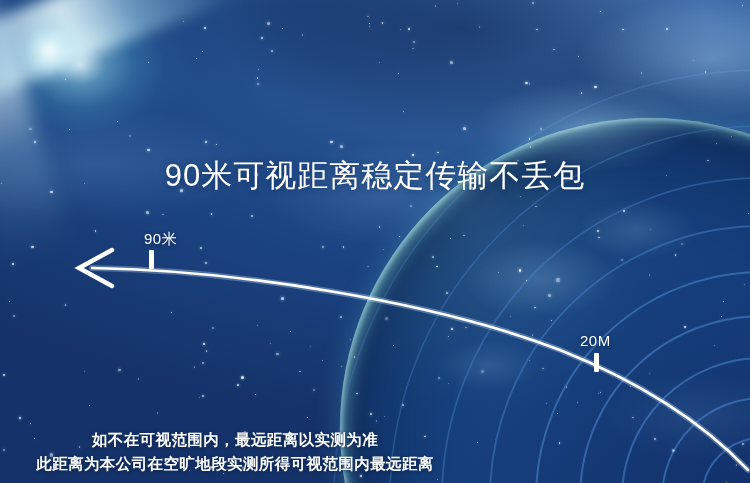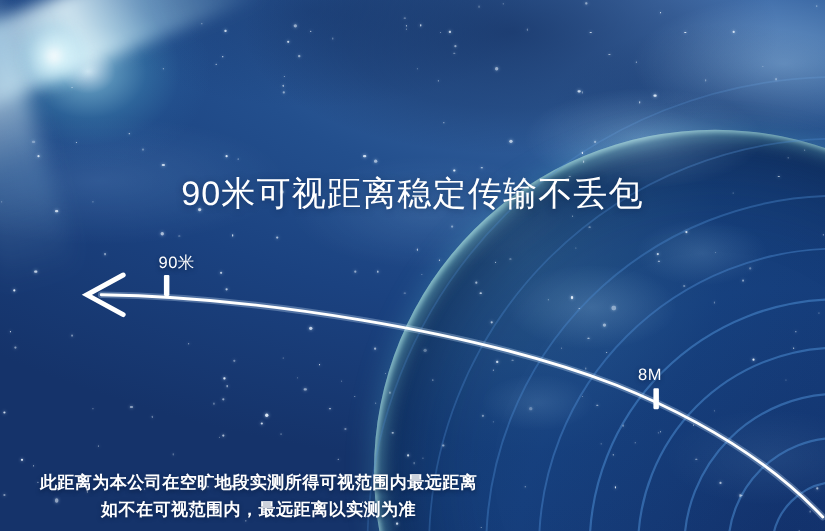--- a/index.html
+++ b/index.html
@@ -428,20 +428,20 @@
     <path d="M 112 250 L 79 268 L 112 286" fill="none" stroke="#ffffff" stroke-width="4.5" stroke-linecap="round" stroke-linejoin="miter"></path>
 
     <rect x="149" y="250" width="5" height="19" rx="1" fill="#ffffff"></rect>
 
     <rect x="594" y="353" width="5" height="19" rx="1" fill="#ffffff"></rect>
   </svg>
 
   <div id="subtitle">90米可视距离稳定传输不丢包</div>
 
   <div class="dist-label" id="label-90m">90米</div>
-  <div class="dist-label" id="label-10m">8M</div>
+  <div class="dist-label" id="label-10m">20M</div>
 
   <div id="footnote">
+    <div>如不在可视范围内，最远距离以实测为准</div>
     <div>此距离为本公司在空旷地段实测所得可视范围内最远距离</div>
-    <div>如不在可视范围内，最远距离以实测为准</div>
   </div>
 
 </div>
 
 </body></html>

